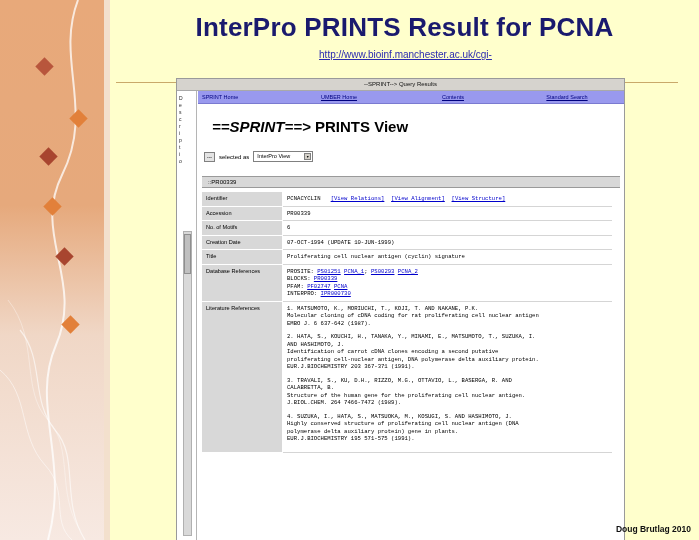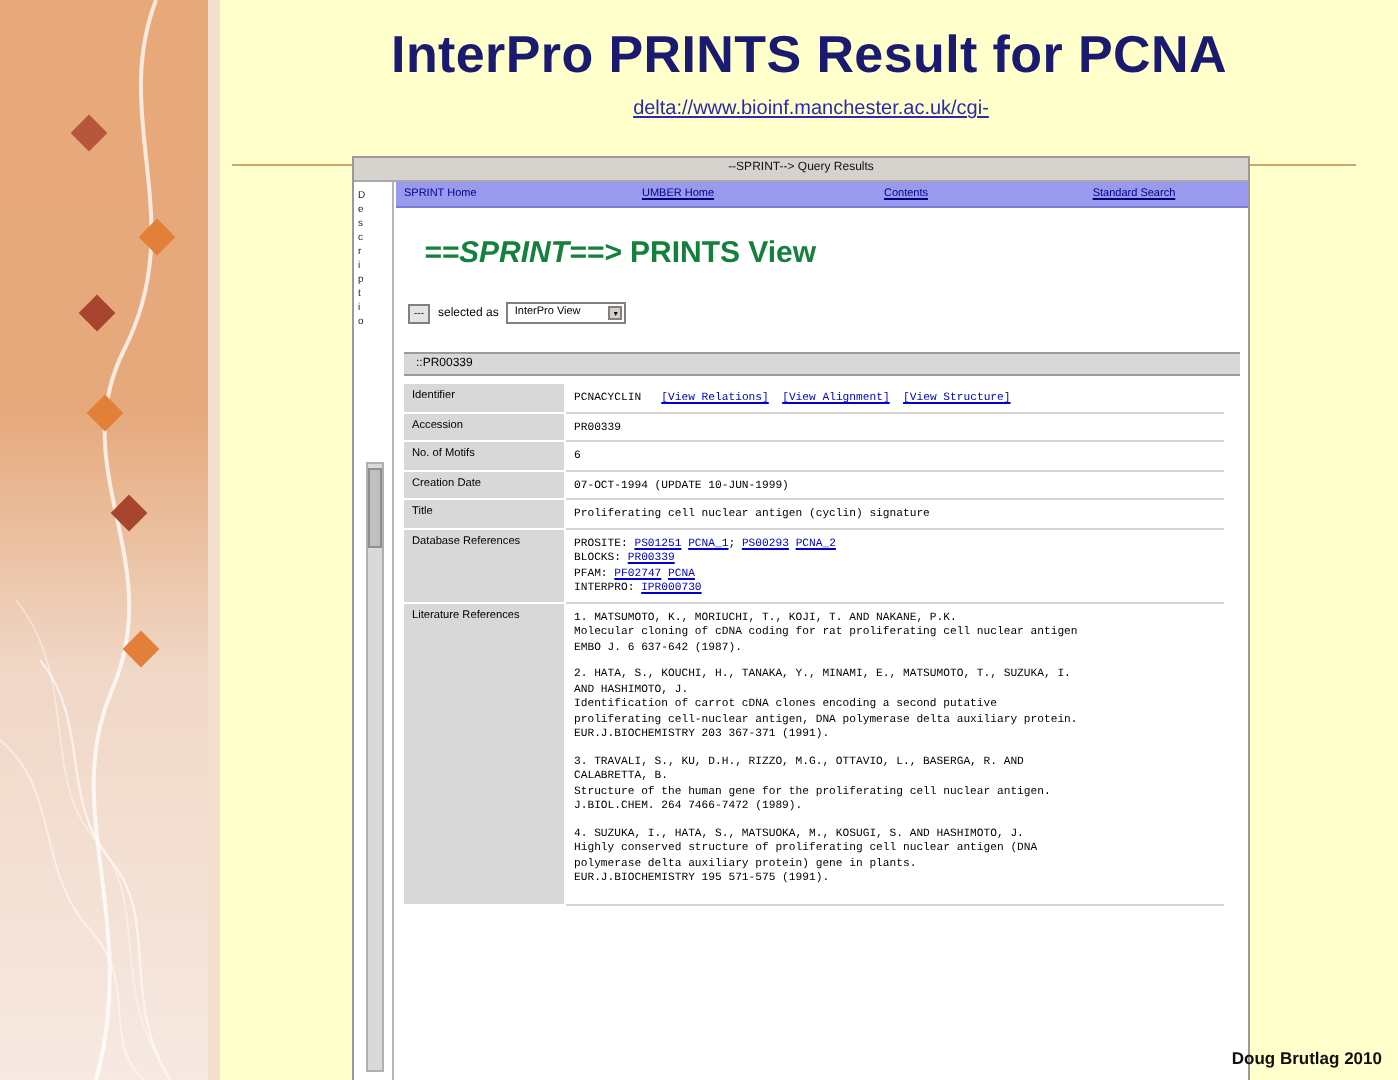--- a/index.html
+++ b/index.html
@@ -160,21 +160,21 @@
   .navbar a {
     font-size: 5.5px;
     color: #000080;
     text-decoration: underline;
     flex: 1;
     text-align: center;
   }
   .heading {
     margin: 14px 0 0 14px;
     font-size: 15px;
-    color: #15803d;
+    color: #000000;
     font-weight: bold;
   }
   .heading .ital {
     font-style: italic;
     font-weight: bold;
   }
   .selrow {
     margin: 16px 0 0 6px;
     display: flex;
     align-items: center;
@@ -281,21 +281,21 @@
     <div class="dot orange" style="left:46px; top:200px;"></div>
     <div class="dot dark" style="left:58px; top:250px;"></div>
     <div class="dot orange" style="left:64px; top:318px;"></div>
   </div>
   <div class="band-edge"></div>
 </div>
 
 <div class="title">InterPro PRINTS Result for PCNA</div>
 
 <div class="url-line">
-  <a href="#">delta://www.bioinf.manchester.ac.uk/cgi-</a><br>
+  <a href="#">http://www.bioinf.manchester.ac.uk/cgi-</a><br>
 </div>
 <div class="rule"></div>
 
 <div class="shot">
 
   <div class="shot-titlebar">--SPRINT--&gt; Query Results</div>
 
   <div class="shot-body">
 
     <div class="frame-left">

